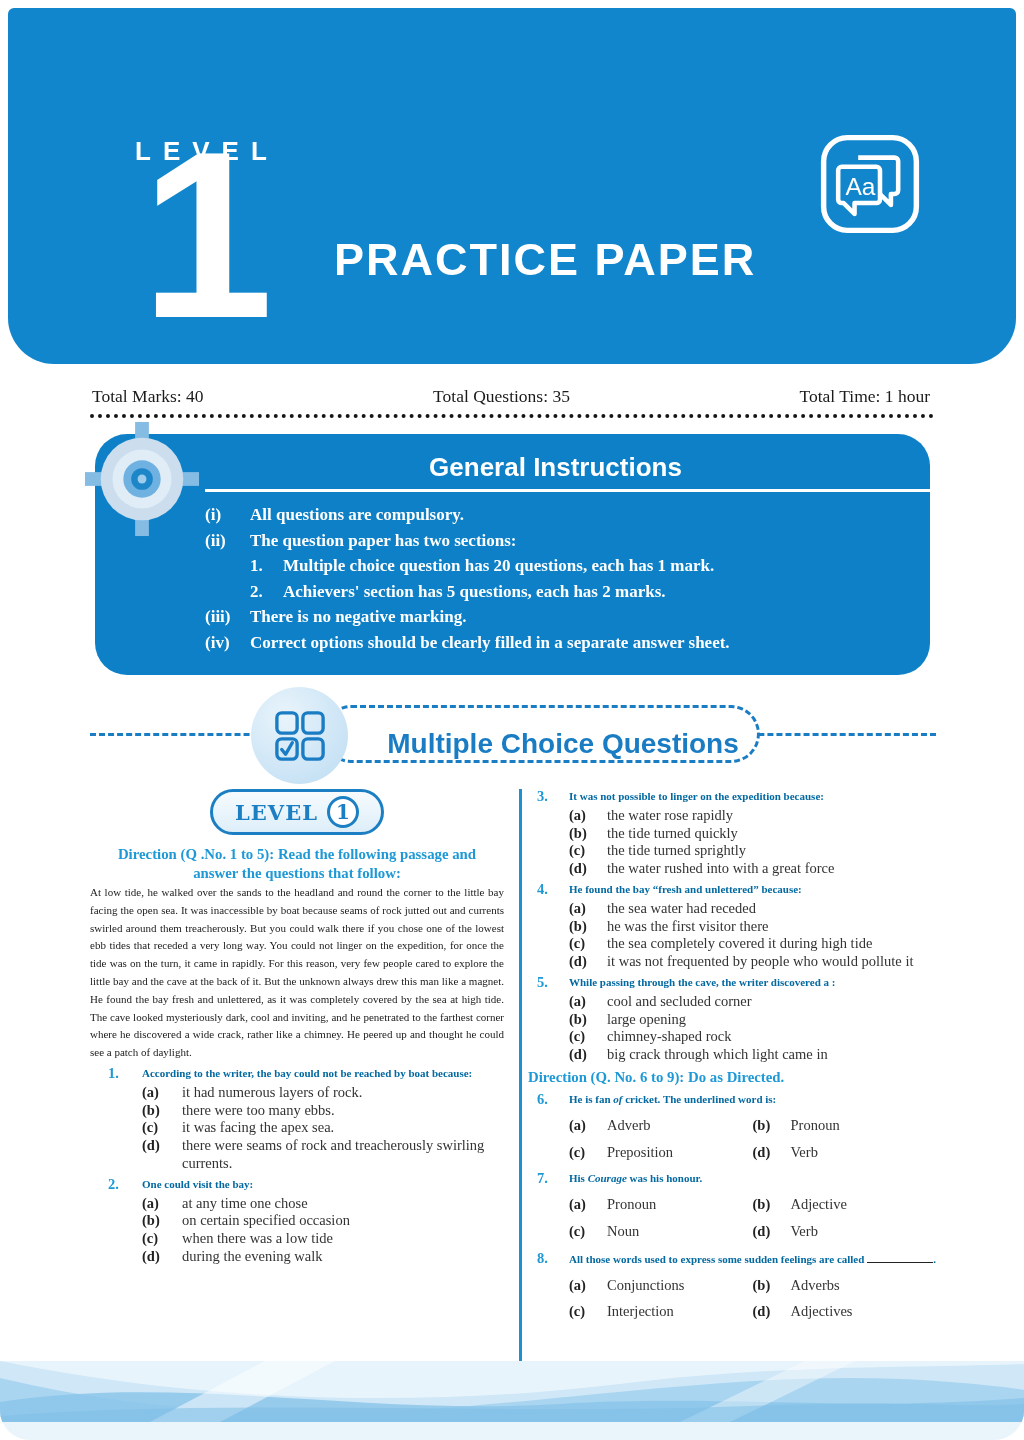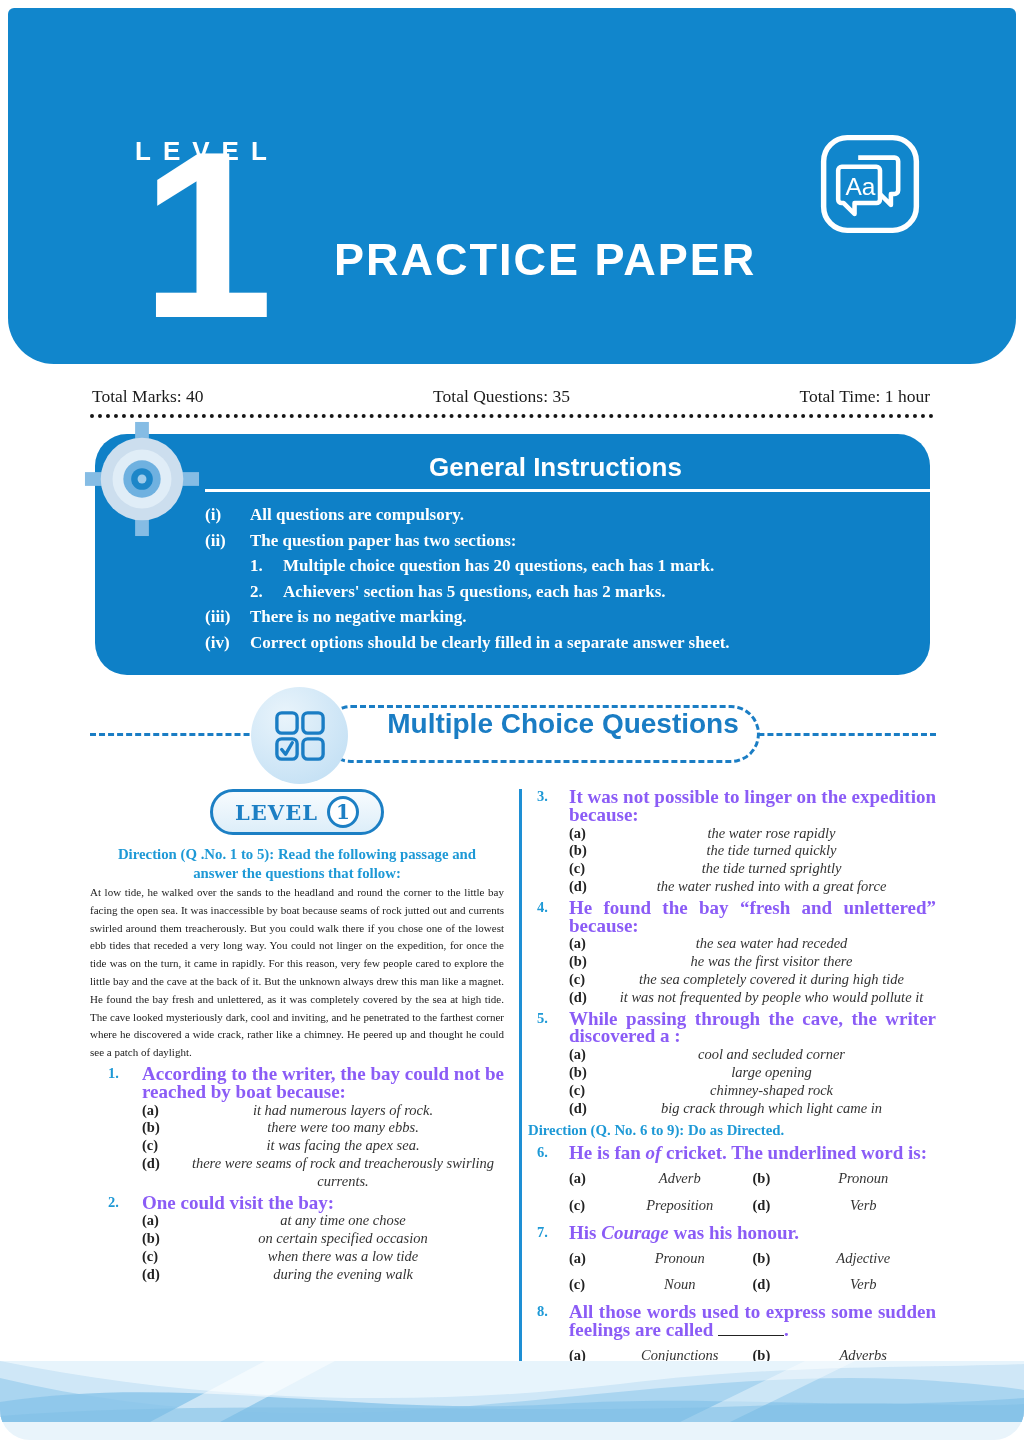--- a/index.html
+++ b/index.html
@@ -32,21 +32,21 @@
   .ins-row{display:flex;font-weight:bold;font-size:17px;line-height:25.5px;}
   .ins-label{flex:0 0 45px;}
   .ins-text{flex:1;}
   .ins-sub{display:flex;font-weight:bold;font-size:17px;line-height:25.5px;padding-left:45px;}
   .ins-sub-label{flex:0 0 33px;}
 
   
   .banner{position:relative;height:98px;margin-top:12px;}
   .banner-dash{position:absolute;left:90px;right:88px;top:46px;border-top:3.5px dashed #1a7dc4;}
   .banner-pill{position:absolute;left:322px;top:18px;width:438px;height:58px;background:#fff;
-      border:3px dashed #1a7dc4;border-radius:32px;display:flex;align-items:flex-start;justify-content:center;
+      border:3px dashed #1a7dc4;border-radius:32px;display:flex;align-items:flex-end;justify-content:center;
       padding-left:44px;box-sizing:border-box;}
   .banner-pill span{color:#1a7dc4;font-family:"Liberation Sans",sans-serif;font-weight:bold;font-size:28px;}
   .banner-circle{position:absolute;left:251px;top:0;width:97px;height:97px;border-radius:50%;
       background:radial-gradient(circle at 35% 30%,#e9f4fb,#bcdcf3);display:flex;align-items:center;justify-content:center;}
 
   
   .lvl-badge{width:168px;height:40px;margin:4px auto 10px;display:flex;align-items:center;justify-content:center;
       gap:9px;border:3.5px solid #1c7fc4;border-radius:24px;
       background:linear-gradient(#f7fbfe,#ddeef9);}
   .lvl-badge .word{color:#1c7fc4;font-family:"DejaVu Serif",serif;font-weight:bold;font-size:21px;letter-spacing:1px;}
@@ -62,26 +62,26 @@
 
   .direction{color:#1e99d6;font-weight:bold;font-size:14.8px;line-height:18.5px;text-align:center;}
   .direction2{color:#1e99d6;font-weight:bold;font-size:14.8px;line-height:19px;margin:4px 0 4px -2px;}
   .passage{font-size:11px;line-height:17.8px;text-align:justify;margin-top:2px;}
 
   .q{display:flex;margin-top:3px;}
   .q-num{flex:0 0 52px;box-sizing:border-box;padding-left:18px;color:#1e99d6;font-weight:bold;
          font-size:14.5px;line-height:17.8px;}
   .col-right .q-num{flex:0 0 39px;padding-left:7px;}
   .q-body{flex:1;}
-  .q-stem{font-weight:bold;font-size:19px;line-height:17.8px;text-align:justify;color:#8b5cf6;}
+  .q-stem{font-weight:bold;font-size:11px;line-height:17.8px;text-align:justify;color:#0369a1;}
   .opts{margin-top:1px;}
   .opt{display:flex;font-size:14.5px;line-height:17.8px;color:#333;}
   .opt-letter{flex:0 0 40px;font-weight:bold;color:#222;}
   .col-right .opt-letter{flex:0 0 38px;}
-  .opt-text{flex:1;text-align:center;font-style:italic;}
+  .opt-text{flex:1;text-align:left;}
   .opts.grid{display:grid;grid-template-columns:1fr 1fr;row-gap:9px;margin:8px 0 6px;}
   .blank{display:inline-block;width:66px;border-bottom:1.6px solid #222;height:12px;}
 
   
   .footer{position:absolute;left:0;right:0;bottom:0;height:82px;}
   .footer svg{display:block;width:100%;height:64px;}
   .footer-strip{height:18px;background:#e9f4fb;}
 </style>
 </head>
 <body>

